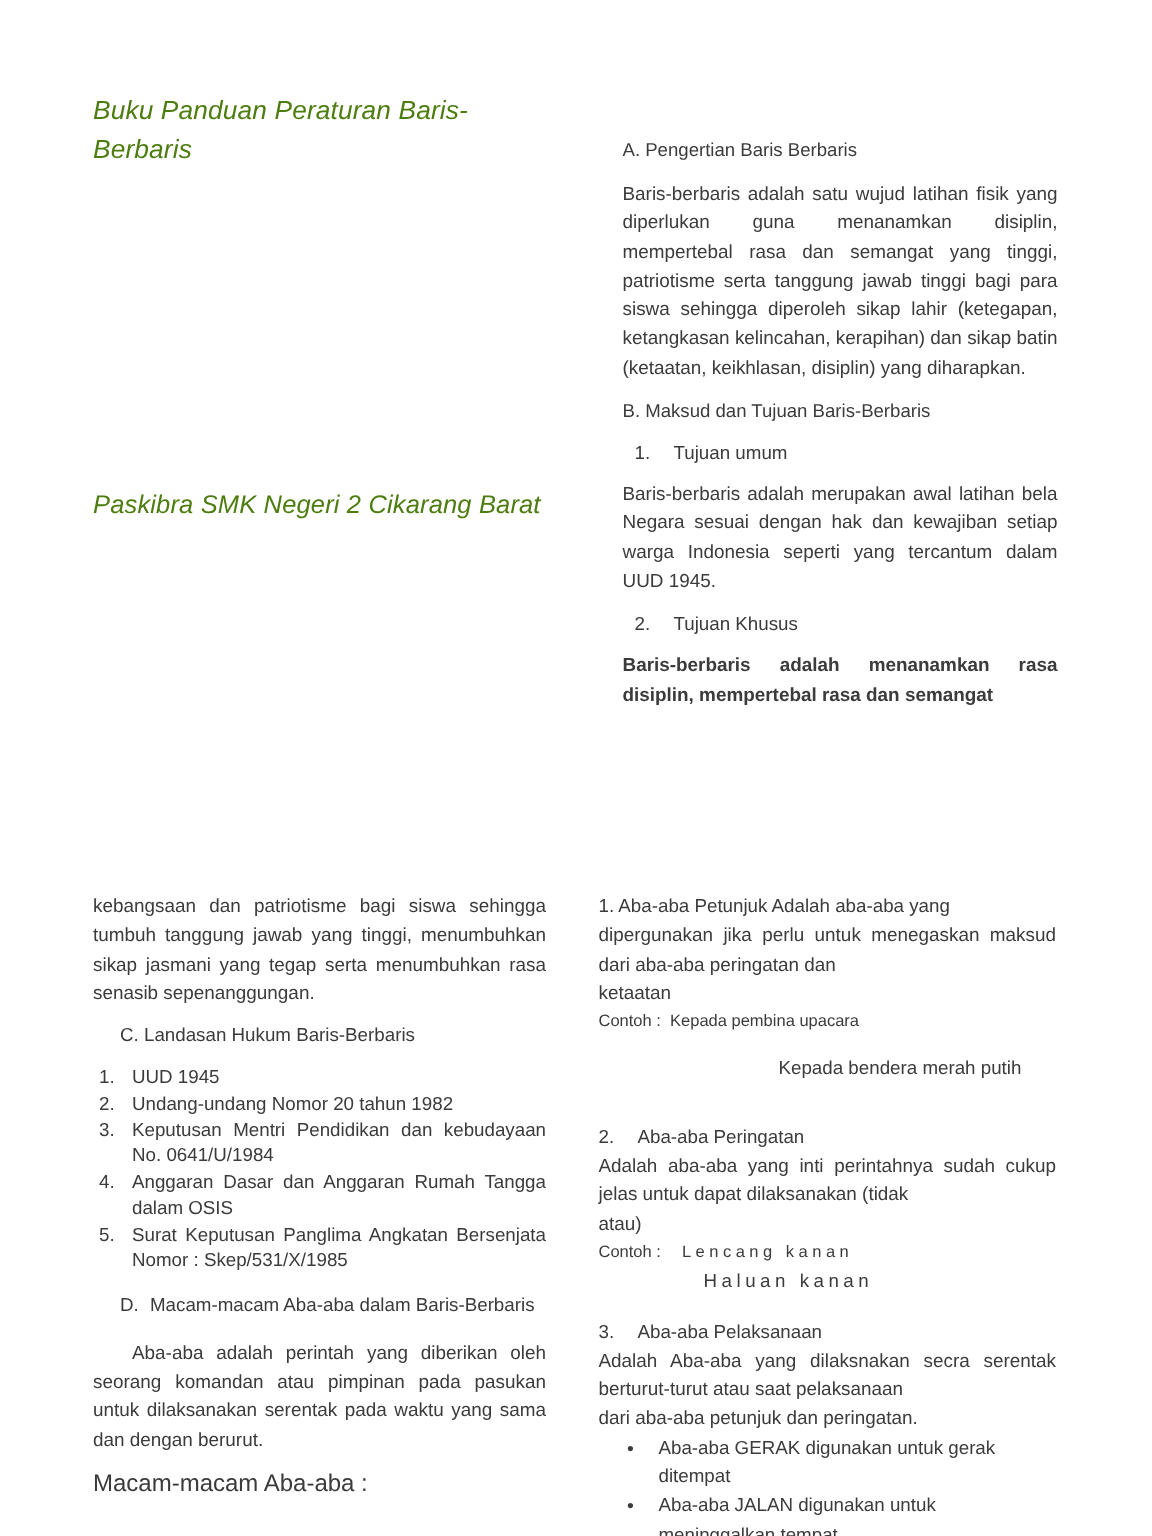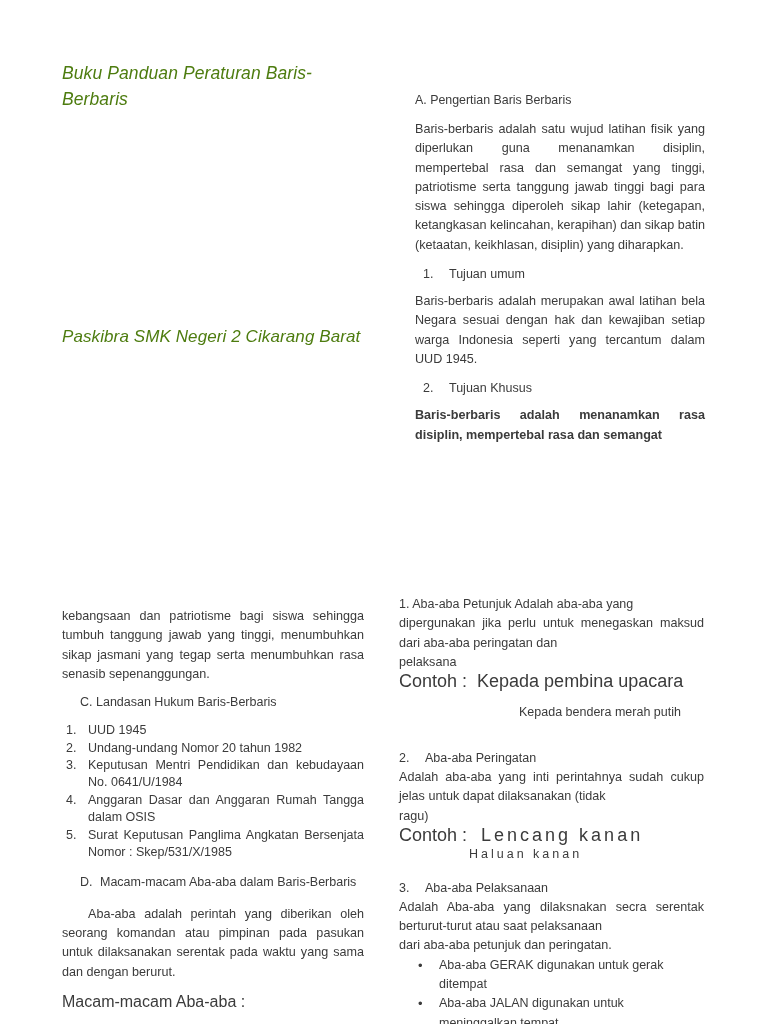--- a/index.html
+++ b/index.html
@@ -29,21 +29,21 @@
   .col {
     position: absolute;
     box-sizing: border-box;
   }
 
   
   #top-left-col  { left: 62px;  top: 0px;  width: 300px; }
   #top-right-col { left: 415px; top: 92px; width: 290px; }
 
   
-  #bot-left-col  { left: 62px;  top: 12px;  width: 302px; }
+  #bot-left-col  { left: 62px;  top: 0px;  width: 302px; }
   #bot-right-col { left: 399px; top: 0px;  width: 305px; }
 
   
   .cover-title {
     font-size: 17.5px;
     line-height: 26px;
     text-align: left;
     color: #4d7c0f;
     letter-spacing: 0.1px;
     margin: 0;
@@ -132,21 +132,21 @@
 
   
   #bot-right-col .p { margin-bottom: 0; }
   .aba-head {
     font-size: 12.5px;
     line-height: 19.3px;
     margin: 0;
   }
   .aba-head .n { display: inline-block; width: 26px; }
   .contoh {
-    font-size: 18px;
+    font-size: 11px;
     line-height: 19.3px;
     margin: 0;
     white-space: pre;
   }
   .contoh-ind {
     font-size: 12.5px;
     line-height: 19.3px;
     margin: 12px;
     padding-left: 108px;
   }
@@ -196,20 +196,21 @@
     <p class="cover-title" id="cover-title-main">Buku Panduan Peraturan Baris-Berbaris</p>
     <p class="cover-title" id="cover-title-sub">Paskibra SMK Negeri 2 Cikarang Barat</p>
   </div>
 
   <div class="col" id="top-right-col">
 
     <p class="h">A. Pengertian Baris Berbaris</p>
 
     <p class="p">Baris-berbaris adalah satu wujud latihan fisik yang diperlukan guna menanamkan disiplin, mempertebal rasa dan semangat yang tinggi, patriotisme serta tanggung jawab tinggi bagi para siswa sehingga diperoleh sikap lahir (ketegapan, ketangkasan kelincahan, kerapihan) dan sikap batin (ketaatan, keikhlasan, disiplin) yang diharapkan.</p>
 
+    <p class="h">B. Maksud dan Tujuan Baris-Berbaris</p>
 
     <p class="sub-num">
       <span class="n">1.</span><span>Tujuan umum</span>
     </p>
 
     <p class="p">Baris-berbaris adalah merupakan awal latihan bela Negara sesuai dengan hak dan kewajiban setiap warga Indonesia seperti yang tercantum dalam UUD 1945.</p>
 
     <p class="sub-num">
       <span class="n">2.</span><span>Tujuan Khusus</span>
     </p>
@@ -254,30 +255,30 @@
     <p id="macam-line">Macam-macam Aba-aba :</p>
 
   </div>
 
   <div class="col" id="bot-right-col">
 
     <p class="aba-head">
       <span>1.</span>
       <span>Aba-aba Petunjuk Adalah aba-aba yang</span>
     </p>
-    <p class="p"><span>dipergunakan jika perlu untuk menegaskan maksud dari aba-aba peringatan dan</span><span class="tail">pelaksana</span></p>
+    <p class="p"><span>dipergunakan jika perlu untuk menegaskan maksud dari aba-aba peringatan dan</span><span class="tail">ketaatan</span></p>
     <p class="contoh">Contoh :  Kepada pembina upacara</p>
     <p class="contoh-ind">Kepada bendera merah putih</p>
 
     <div class="blockgap"></div>
 
     <p class="aba-head">
       <span class="n">2.</span><span>Aba-aba Peringatan</span>
     </p>
-    <p class="p"><span>Adalah aba-aba yang inti perintahnya sudah cukup jelas untuk dapat dilaksanakan (tidak</span><span class="tail">ragu)</span></p>
+    <p class="p"><span>Adalah aba-aba yang inti perintahnya sudah cukup jelas untuk dapat dilaksanakan (tidak</span><span class="tail">atau)</span></p>
     <p class="contoh"><span>Contoh :</span><span class="spaced" style="padding-left:14px">Lencang kanan</span></p>
     <p class="contoh-spaced-ind spaced">Haluan kanan</p>
 
     <div class="blockgap"></div>
 
     <p class="aba-head">
       <span class="n">3.</span><span>Aba-aba Pelaksanaan</span>
     </p>
     <p class="p"><span>Adalah Aba-aba yang dilaksnakan secra serentak berturut-turut atau saat pelaksanaan</span><span class="tail">dari aba-aba petunjuk dan peringatan.</span></p>
 

